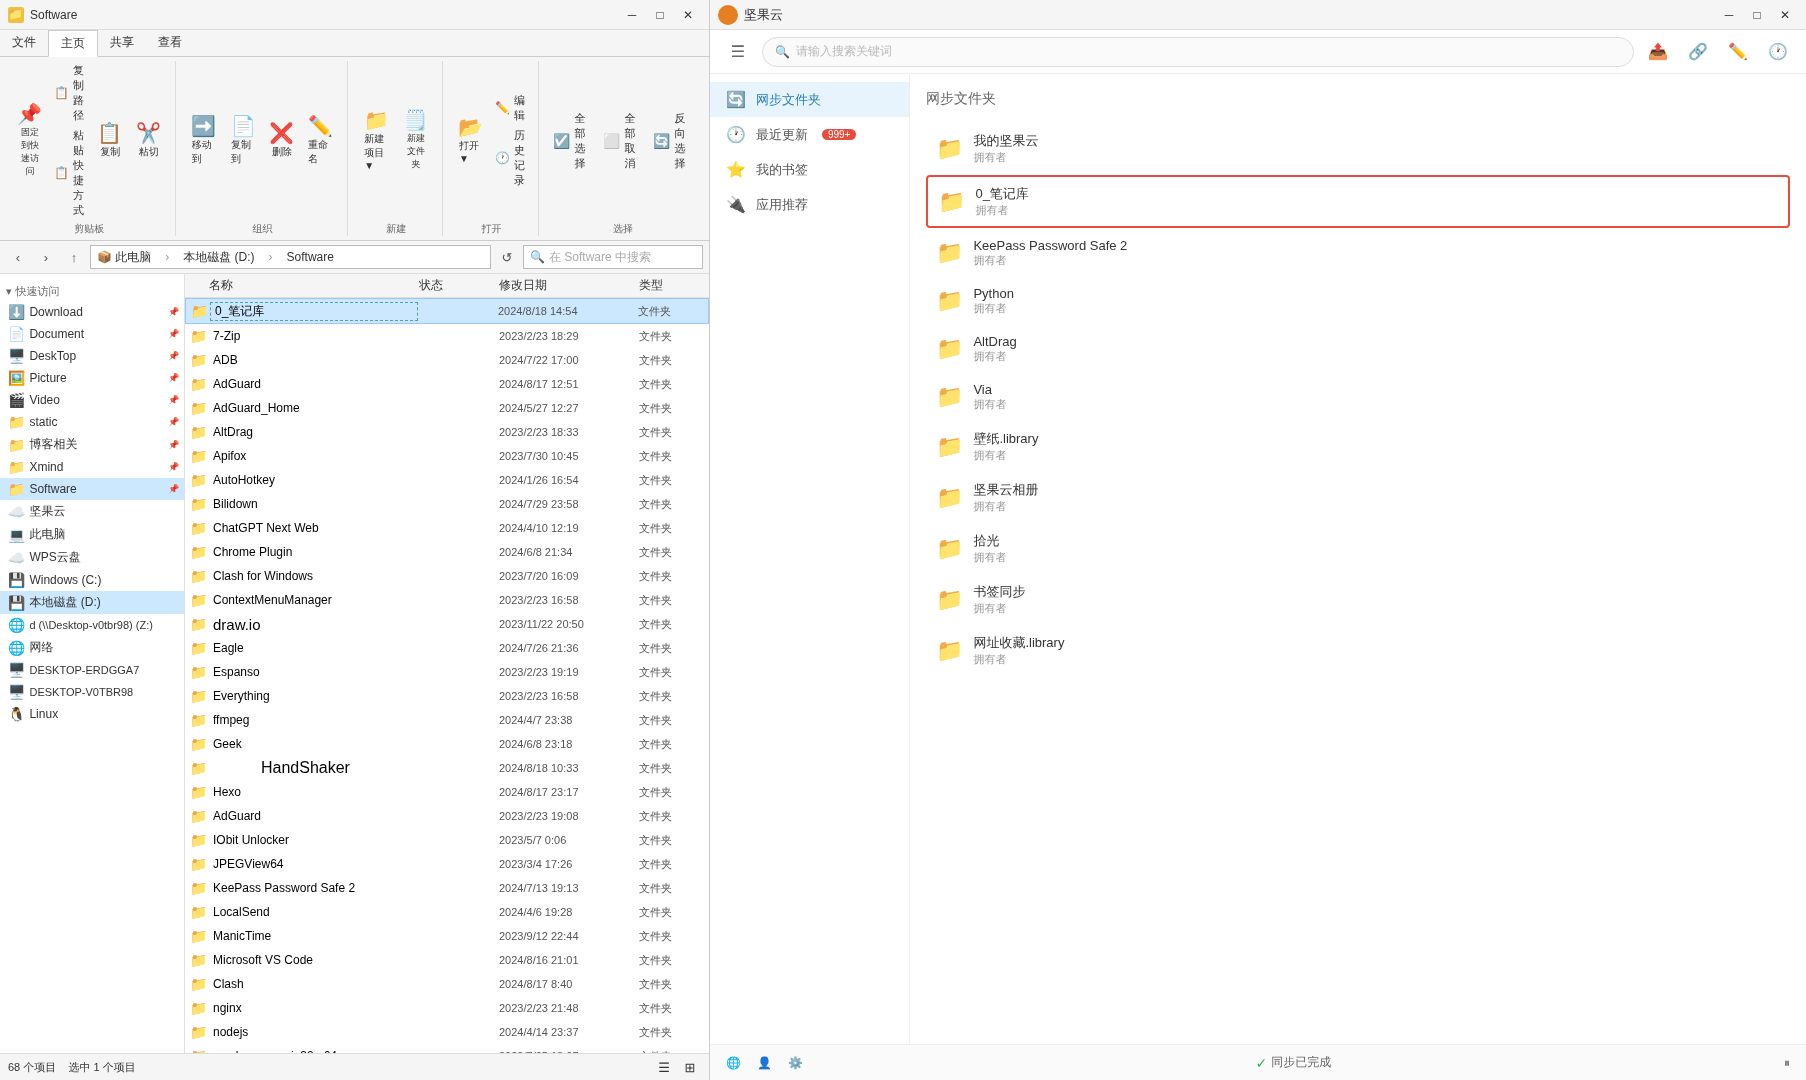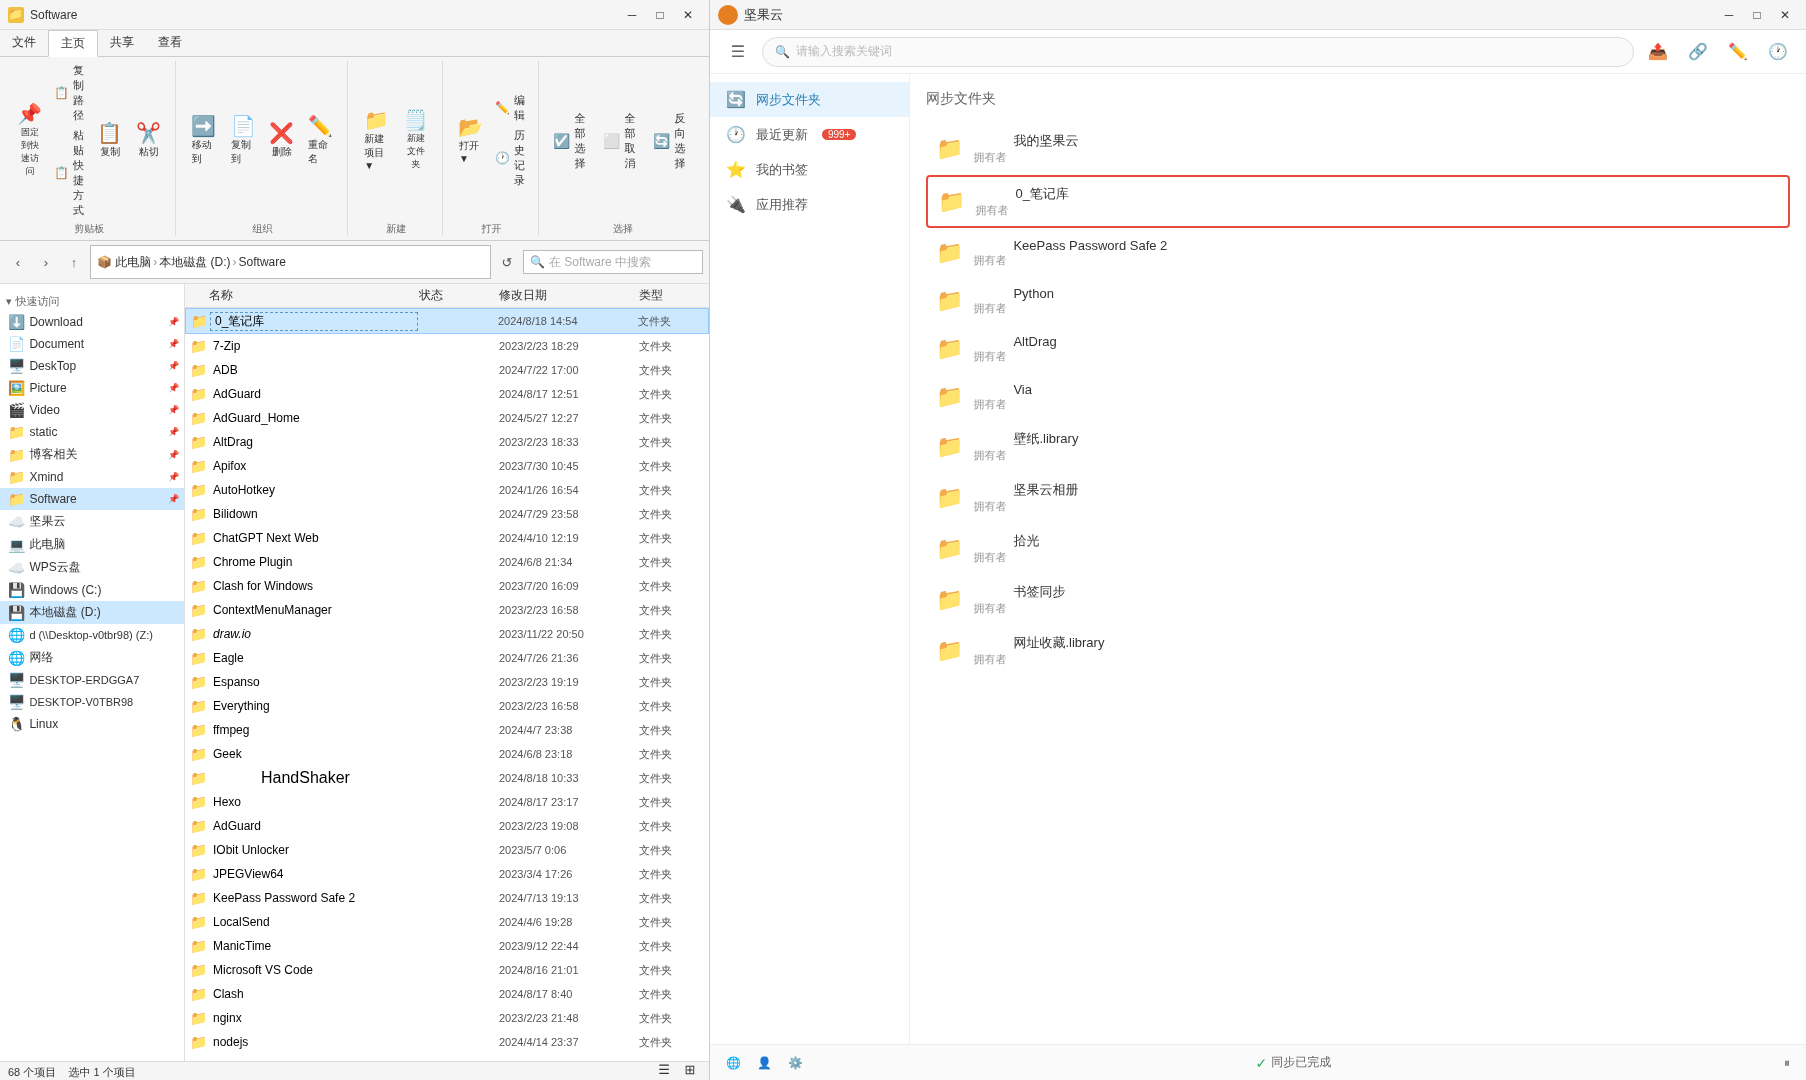--- a/index.html
+++ b/index.html
@@ -26,21 +26,21 @@
     .ribbon-group-label { font-size: 10px; color: #666; margin-top: auto; padding-top: 2px; text-align: center; }
     .ribbon-btns { display: flex; gap: 2px; align-items: center; flex: 1; }
     .ribbon-btn { display: flex; flex-direction: column; align-items: center; justify-content: center; padding: 2px 6px; cursor: pointer; border-radius: 2px; min-width: 36px; font-size: 10px; color: #333; gap: 2px; }
     .ribbon-btn .icon { font-size: 20px; line-height: 1; }
     .ribbon-btn-small { display: flex; align-items: center; gap: 4px; padding: 2px 4px; cursor: pointer; font-size: 11px; color: #333; border-radius: 2px; }
     .ribbon-btn-small .icon { font-size: 14px; }
 
     
     .addressbar { display: flex; align-items: center; padding: 4px 6px; gap: 4px; background: #f5f5f5; border-bottom: 1px solid #ddd; }
     .nav-btn { width: 24px; height: 24px; display: flex; align-items: center; justify-content: center; cursor: pointer; border-radius: 2px; font-size: 13px; color: #555; }
-    .address-path { flex: 1; height: 34px; background: #fff; border: 1px solid #bbb; display: flex; align-items: center; padding: 0 6px; font-size: 12px; color: #333; gap: 2px; }
+    .address-path { flex: 1; height: 24px; background: #fff; border: 1px solid #bbb; display: flex; align-items: center; padding: 0 6px; font-size: 12px; color: #333; gap: 14px; }
     .address-path span { color: #333; }
     .address-path .sep { color: #999; }
     .search-box { width: 180px; height: 24px; background: #fff; border: 1px solid #bbb; display: flex; align-items: center; padding: 0 6px; gap: 4px; font-size: 12px; color: #999; }
 
     
     .exp-content { display: flex; flex: 1; overflow: hidden; }
 
     
     .nav-tree { width: 185px; min-width: 185px; border-right: 1px solid #e0e0e0; overflow-y: auto; padding: 4px 0; background: #fff; }
     .nav-item { display: flex; align-items: center; padding: 3px 4px 3px 8px; cursor: pointer; font-size: 12px; color: #333; gap: 4px; white-space: nowrap; }
@@ -58,21 +58,21 @@
     .col-type { width: 70px; cursor: pointer; }
     .file-list { flex: 1; overflow-y: auto; }
     .file-row { display: flex; align-items: center; padding: 2px 0; cursor: pointer; font-size: 12px; }
     .file-row.selected { background: #cce8ff; border: 1px solid #99c8ff; }
     .file-icon { width: 20px; height: 20px; display: flex; align-items: center; justify-content: center; font-size: 14px; margin-left: 4px; }
     .file-status { width: 80px; font-size: 11px; color: #555; }
     .file-date { width: 140px; font-size: 11px; color: #555; }
     .file-type { width: 70px; font-size: 11px; color: #555; }
 
     
-    .statusbar { height: 19px; background: #f5f5f5; border-top: 1px solid #ddd; display: flex; align-items: flex-end; padding: 0 8px; justify-content: space-between; font-size: 11px; color: #333; }
+    .statusbar { height: 27px; background: #f5f5f5; border-top: 1px solid #ddd; display: flex; align-items: center; padding: 0 8px; justify-content: space-between; font-size: 11px; color: #333; }
     .statusbar-right { display: flex; gap: 4px; }
     .view-btn { width: 22px; height: 22px; display: flex; align-items: center; justify-content: center; cursor: pointer; font-size: 13px; }
 
     
     #jianguoyun { flex: 1; background: #fff; display: flex; flex-direction: column; }
     .jgy-titlebar { height: 30px; background: #f5f5f5; display: flex; align-items: center; padding: 0 8px; border-bottom: 1px solid #ddd; justify-content: space-between; }
     .jgy-titlebar-left { display: flex; align-items: center; gap: 6px; font-size: 13px; color: #333; }
     .jgy-logo { width: 20px; height: 20px; background: #e67e22; border-radius: 50%; display: inline-block; }
     .jgy-titlebar-controls { display: flex; gap: 2px; }
     .jgy-titlebar-controls span { width: 26px; height: 20px; display: flex; align-items: center; justify-content: center; font-size: 12px; cursor: pointer; color: #333; }
@@ -88,21 +88,21 @@
     .jgy-nav-item.active { background: #e8f4fd; color: #2980b9; }
     .jgy-nav-icon { font-size: 16px; }
 
     .jgy-content { flex: 1; padding: 16px; overflow-y: auto; }
     .jgy-content-title { font-size: 14px; color: #666; margin-bottom: 16px; }
 
     .jgy-folder-item { display: flex; align-items: center; padding: 8px 10px; cursor: pointer; border-radius: 4px; gap: 10px; margin-bottom: 2px; }
     .jgy-folder-item.selected { background: #fff; border: 2px solid #e74c3c; border-radius: 4px; }
     .jgy-folder-icon { font-size: 22px; color: #f0a030; }
     .jgy-folder-info { display: flex; flex-direction: column; }
-    .jgy-folder-name { font-size: 13px; color: #333; font-weight: 500; margin-left: 40px; }
+    .jgy-folder-name { font-size: 13px; color: #333; font-weight: 500; }
     .jgy-folder-owner { font-size: 11px; color: #999; }
 
     .jgy-statusbar { height: 36px; background: #fafafa; border-top: 1px solid #eee; display: flex; align-items: center; padding: 0 16px; gap: 16px; justify-content: space-between; }
     .jgy-status-left { display: flex; gap: 16px; }
     .jgy-status-item { font-size: 12px; color: #666; display: flex; align-items: center; gap: 4px; }
     .jgy-status-icon { font-size: 14px; color: #27ae60; }
 
     
     ::-webkit-scrollbar { width: 8px; height: 8px; }
     ::-webkit-scrollbar-track { background: #f5f5f5; }
@@ -476,21 +476,21 @@
               <span class="file-icon" style="color: rgb(240, 192, 64);">📁</span>
               <span style="flex: 1 1 0%; padding-left: 4px; white-space: nowrap; overflow: hidden; text-overflow: ellipsis; font-size: 12px;">ContextMenuManager</span>
             </div>
             <div class="file-status"></div>
             <div class="file-date">2023/2/23 16:58</div>
             <div class="file-type">文件夹</div>
           </div>
           <div class="file-row">
             <div style="flex: 1 1 0%; display: flex; align-items: center;">
               <span class="file-icon" style="color: rgb(240, 192, 64);">📁</span>
-              <span style="flex: 1 1 0%; padding-left: 4px; white-space: nowrap; overflow: hidden; text-overflow: ellipsis; font-size: 12px; font-style: italic;">draw.io</span>
+              <span style="flex: 1 1 0%; padding-left: 4px; white-space: nowrap; overflow: hidden; text-overflow: ellipsis; font-size: 15px;">draw.io</span>
             </div>
             <div class="file-status"></div>
             <div class="file-date">2023/11/22 20:50</div>
             <div class="file-type">文件夹</div>
           </div>
           <div class="file-row">
             <div style="flex: 1 1 0%; display: flex; align-items: center;">
               <span class="file-icon" style="color: rgb(240, 192, 64);">📁</span>
               <span style="flex: 1 1 0%; padding-left: 4px; white-space: nowrap; overflow: hidden; text-overflow: ellipsis; font-size: 12px;">Eagle</span>
             </div>

